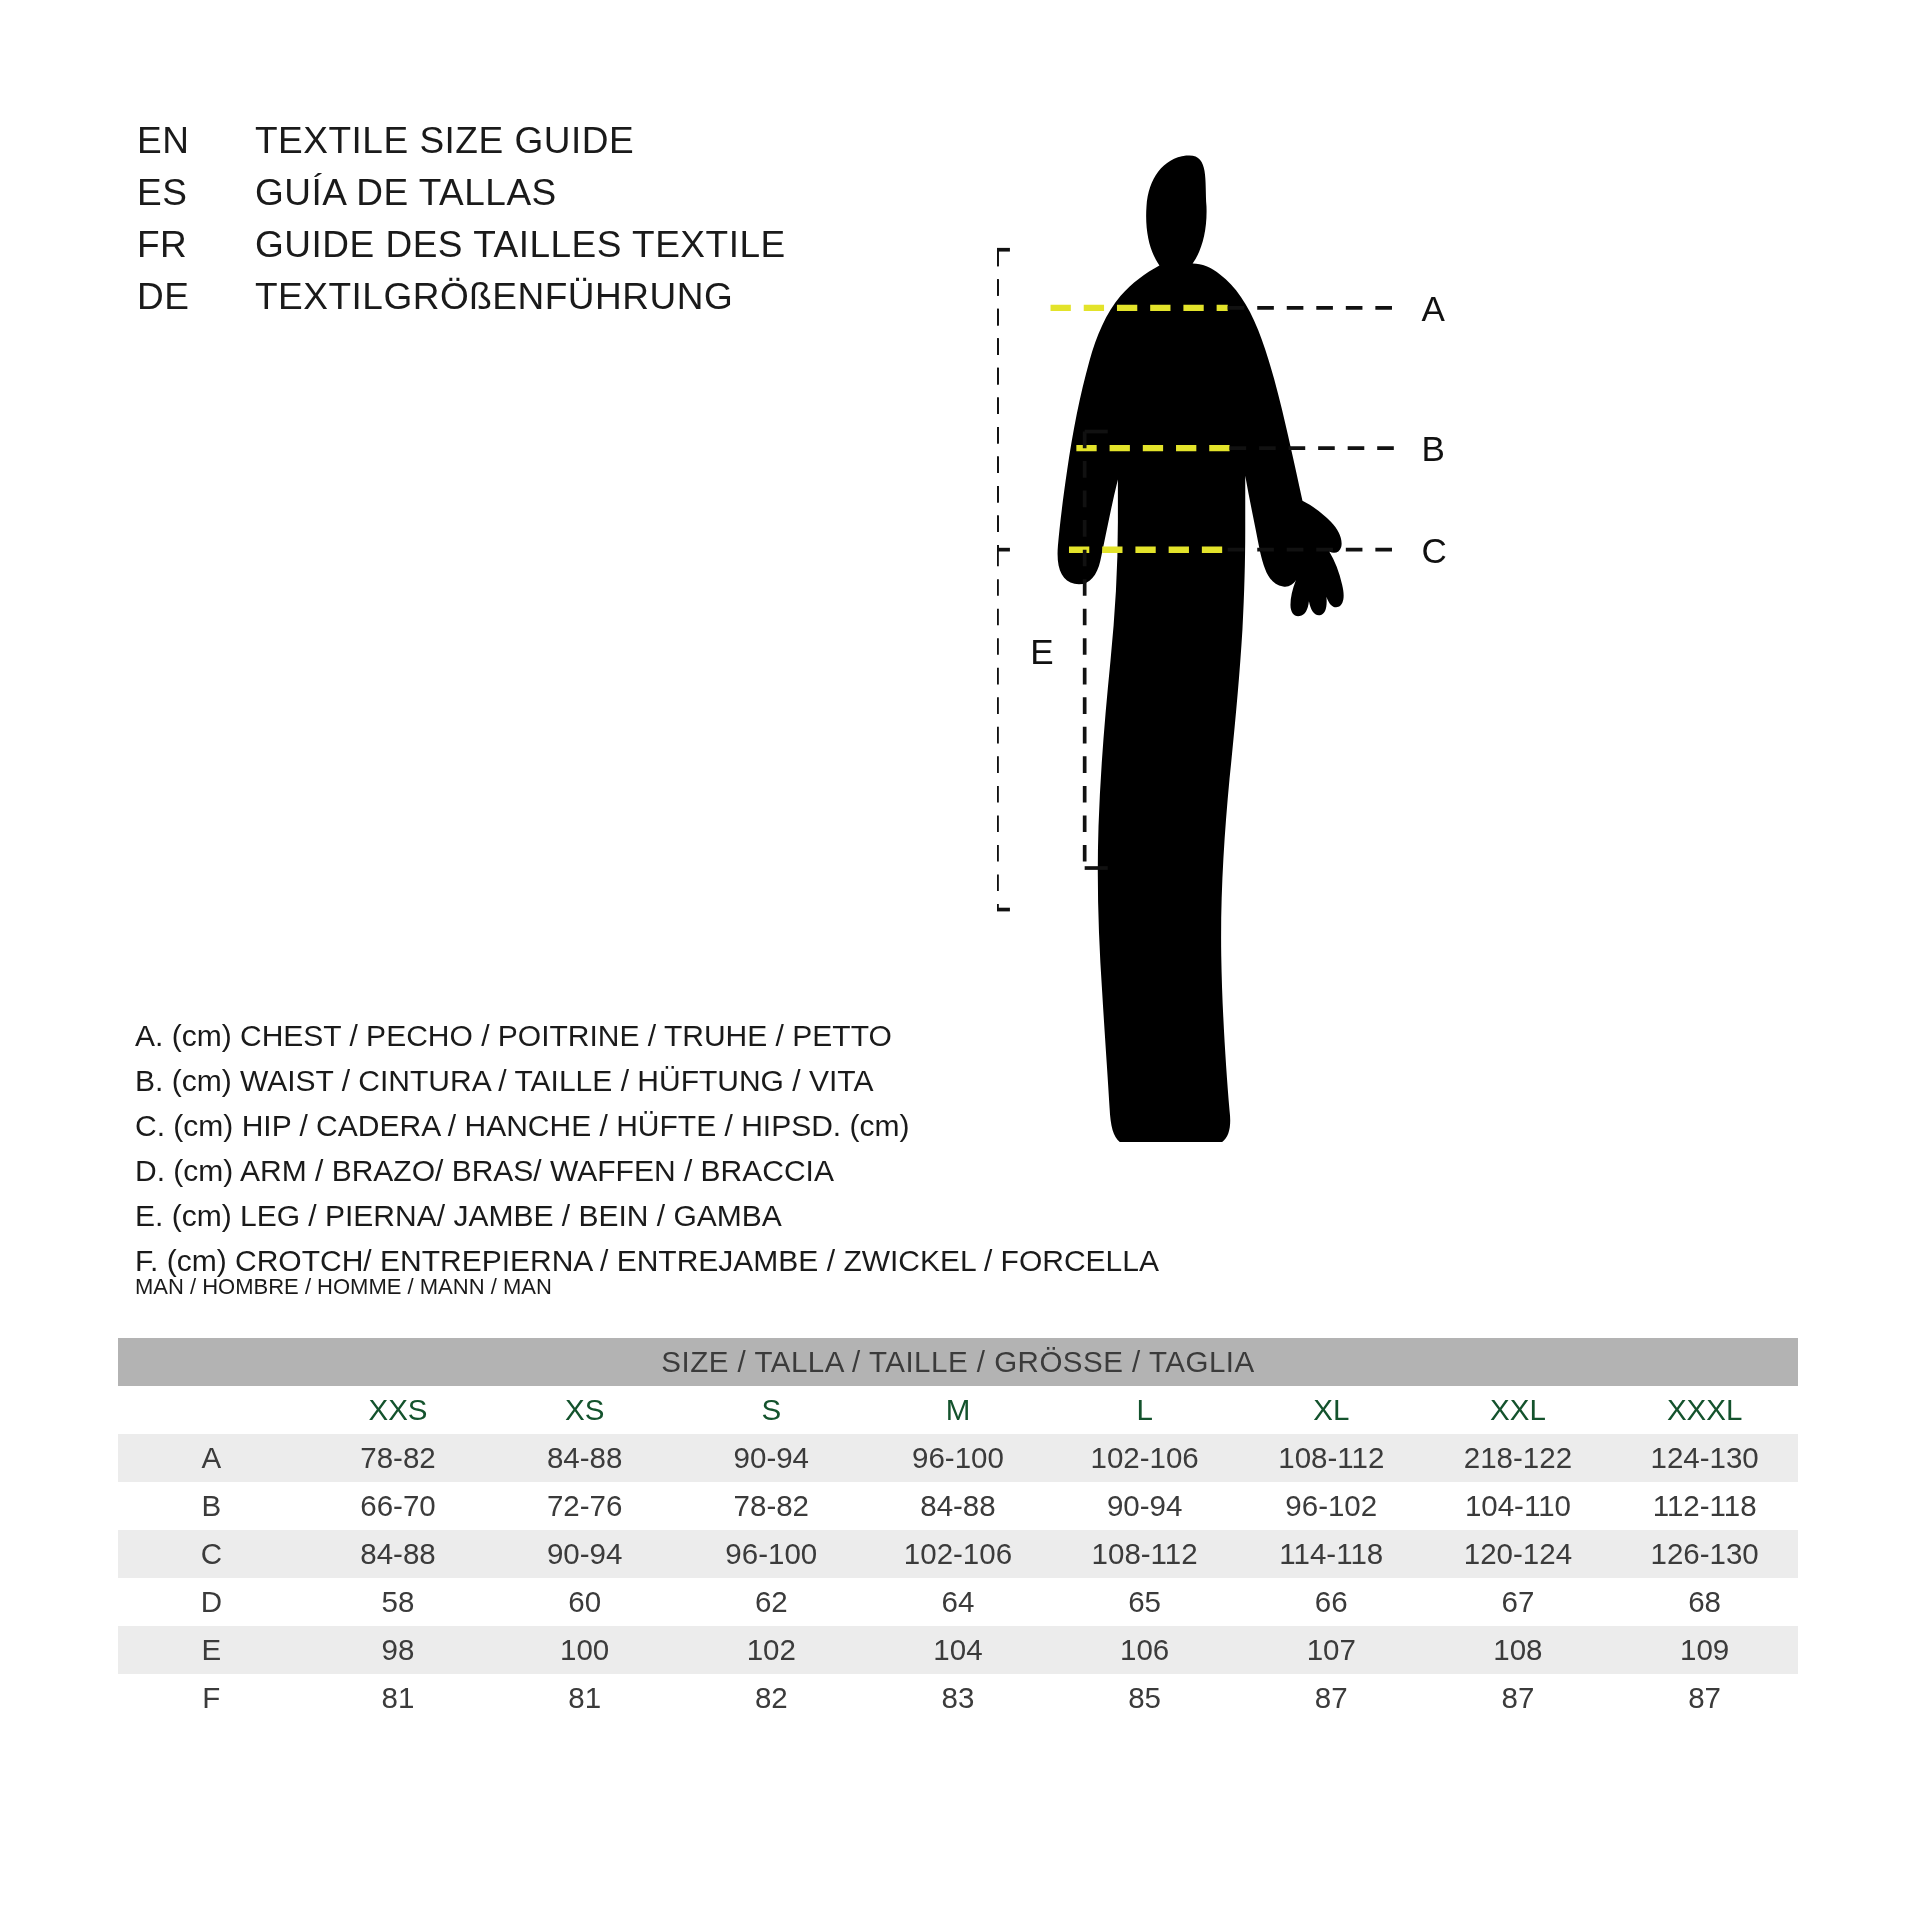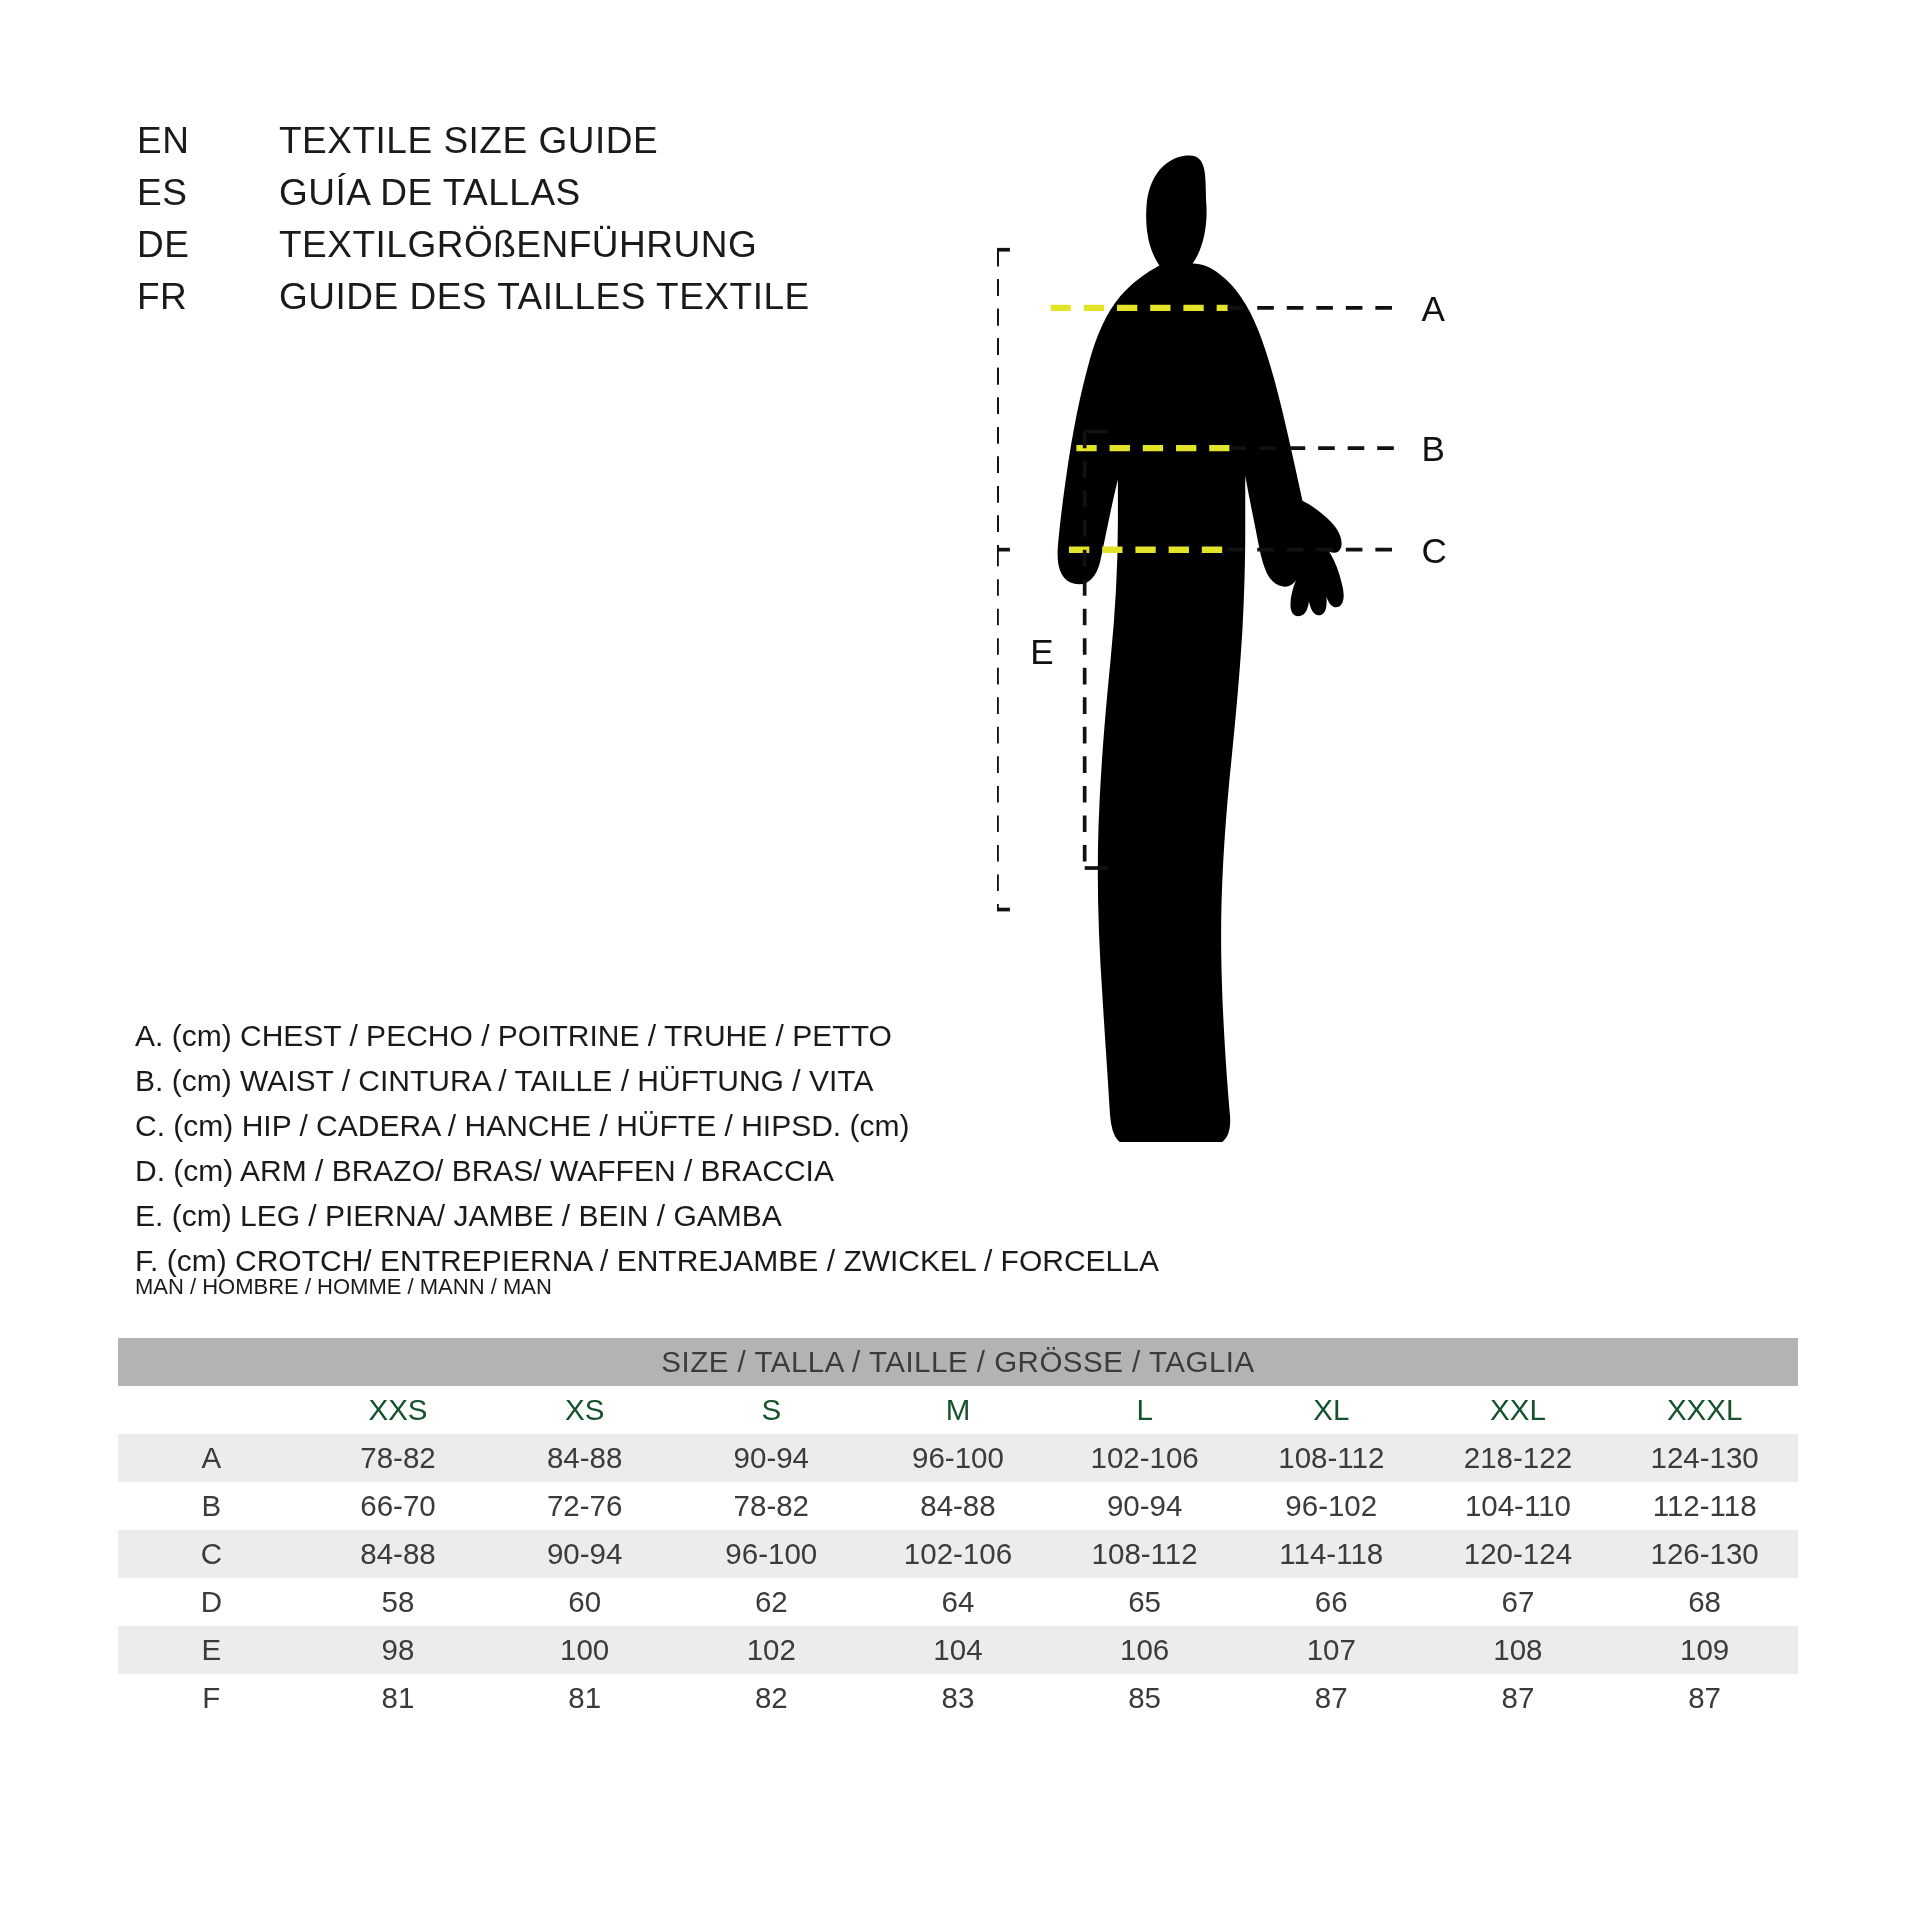--- a/index.html
+++ b/index.html
@@ -25,21 +25,20 @@
     top: 120px;
     width: 757px;
   }
   .lang-row {
     display: flex;
     align-items: baseline;
     height: 52px;
     font-size: 37px;
     letter-spacing: 0.5px;
     color: #1a1a1a;
-    gap: 24px;
   }
   .lang-code { width: 118px; flex: 0 0 118px; }
   .lang-text { flex: 1 1 auto; }
 
   
   .legend {
     position: absolute;
     left: 135px;
     top: 1013px;
     width: 1052px;
@@ -113,26 +112,26 @@
   <div class="lang-block">
     <div class="lang-row">
       <span class="lang-code">EN</span>
       <span class="lang-text">TEXTILE SIZE GUIDE</span>
     </div>
     <div class="lang-row">
       <span class="lang-code">ES</span>
       <span class="lang-text">GUÍA DE TALLAS</span>
     </div>
     <div class="lang-row">
+      <span class="lang-code">FR</span>
+      <span class="lang-text">GUIDE DES TAILLES TEXTILE</span>
+    </div>
+    <div class="lang-row">
       <span class="lang-code">DE</span>
       <span class="lang-text">TEXTILGRÖßENFÜHRUNG</span>
-    </div>
-    <div class="lang-row">
-      <span class="lang-code">FR</span>
-      <span class="lang-text">GUIDE DES TAILLES TEXTILE</span>
     </div>
   </div>
 
   <div class="legend">
     <div class="legend-row">A. (cm) CHEST / PECHO / POITRINE / TRUHE / PETTO</div>
     <div class="legend-row">B. (cm) WAIST / CINTURA / TAILLE / HÜFTUNG / VITA</div>
     <div class="legend-row">C. (cm) HIP / CADERA / HANCHE / HÜFTE / HIPSD. (cm)</div>
     <div class="legend-row">D. (cm) ARM / BRAZO/ BRAS/ WAFFEN / BRACCIA</div>
     <div class="legend-row">E. (cm) LEG / PIERNA/ JAMBE / BEIN / GAMBA</div>
     <div class="legend-row">F. (cm) CROTCH/ ENTREPIERNA / ENTREJAMBE / ZWICKEL / FORCELLA</div>

